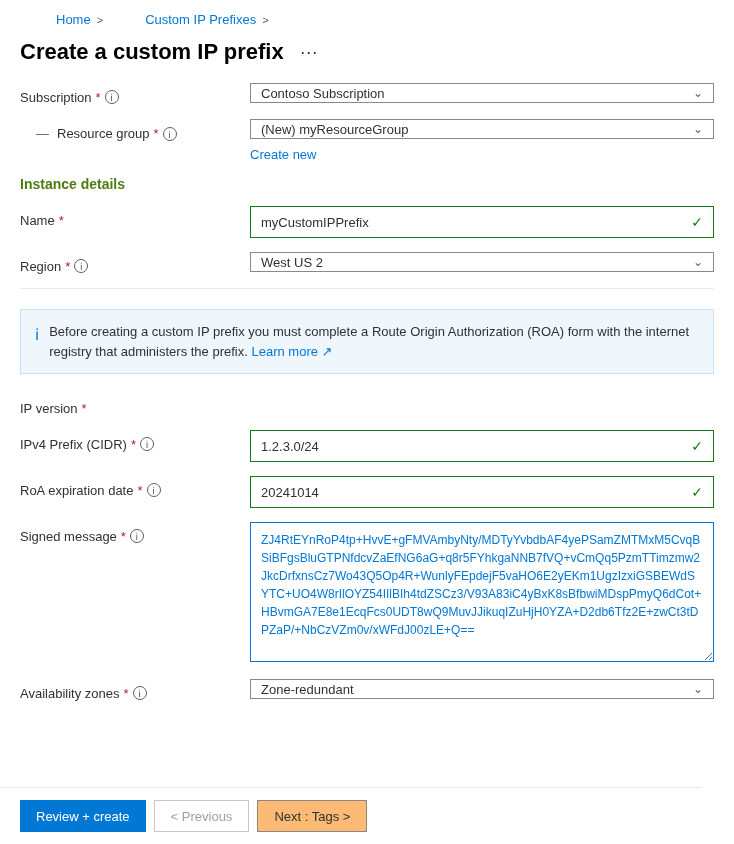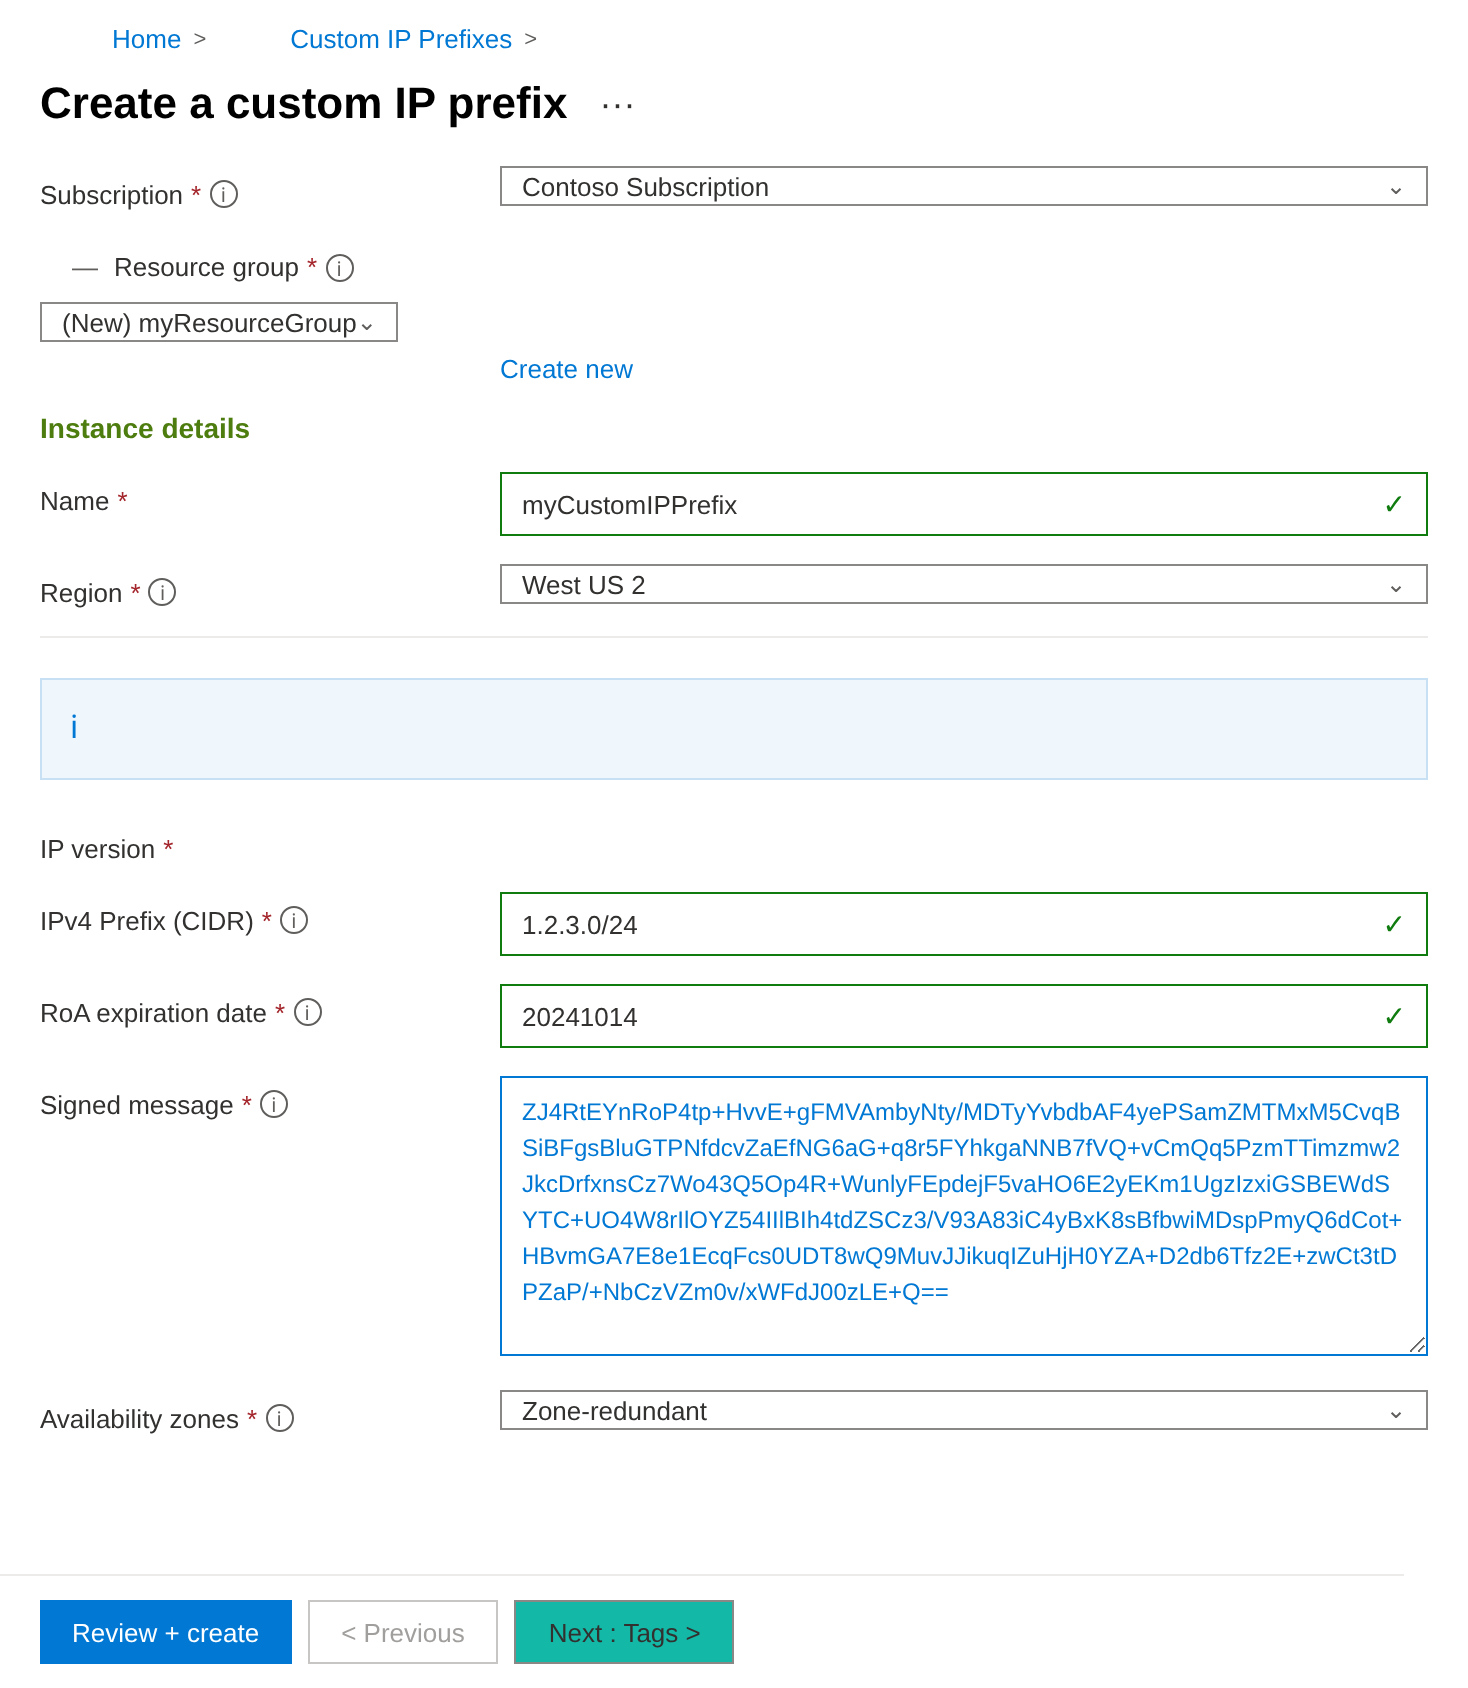--- a/index.html
+++ b/index.html
@@ -110,21 +110,20 @@
     }
     .check-icon {
       color: #107c10;
       font-size: 14px;
     }
     .resource-group-row {
       display: flex;
       align-items: flex-start;
       margin-bottom: 6px;
       gap: 10px;
-      flex-direction: column;
     }
     .resource-group-label {
       min-width: 220px;
       padding-top: 7px;
       font-size: 13px;
       color: #323130;
       display: flex;
       align-items: center;
       gap: 4px;
       padding-left: 16px;
@@ -235,21 +234,21 @@
       font-size: 13px;
       cursor: pointer;
       height: 32px;
     }
     .btn-secondary:disabled {
       color: #a19f9d;
       border-color: #c8c6c4;
       cursor: default;
     }
     .btn-next {
-      background: #14b8a6;
+      background: #fdba74;
       color: #323130;
       border: 1px solid #8a8886;
       padding: 6px 16px;
       font-size: 13px;
       cursor: pointer;
       height: 32px;
     }
     .form-content {
       padding-bottom: 80px;
     }
@@ -326,20 +325,24 @@
         <span>West US 2</span>
         <span class="chevron">⌄</span>
       </div>
     </div>
   </div>
 
   <div class="divider"></div>
 
   <div class="info-banner">
     <span class="info-banner-icon">ℹ</span>
+    <div>
+      <span>Before creating a custom IP prefix you must complete a Route Origin Authorization (ROA) form with the internet registry that administers the prefix.</span>
+      <a> <span>Learn more</span> ↗</a>
+    </div>
   </div>
 
   <div class="form-row">
     <div class="form-label">
       <span>IP version</span>
       <span class="required">*</span>
     </div>
   </div>
 
   <div class="form-row">

